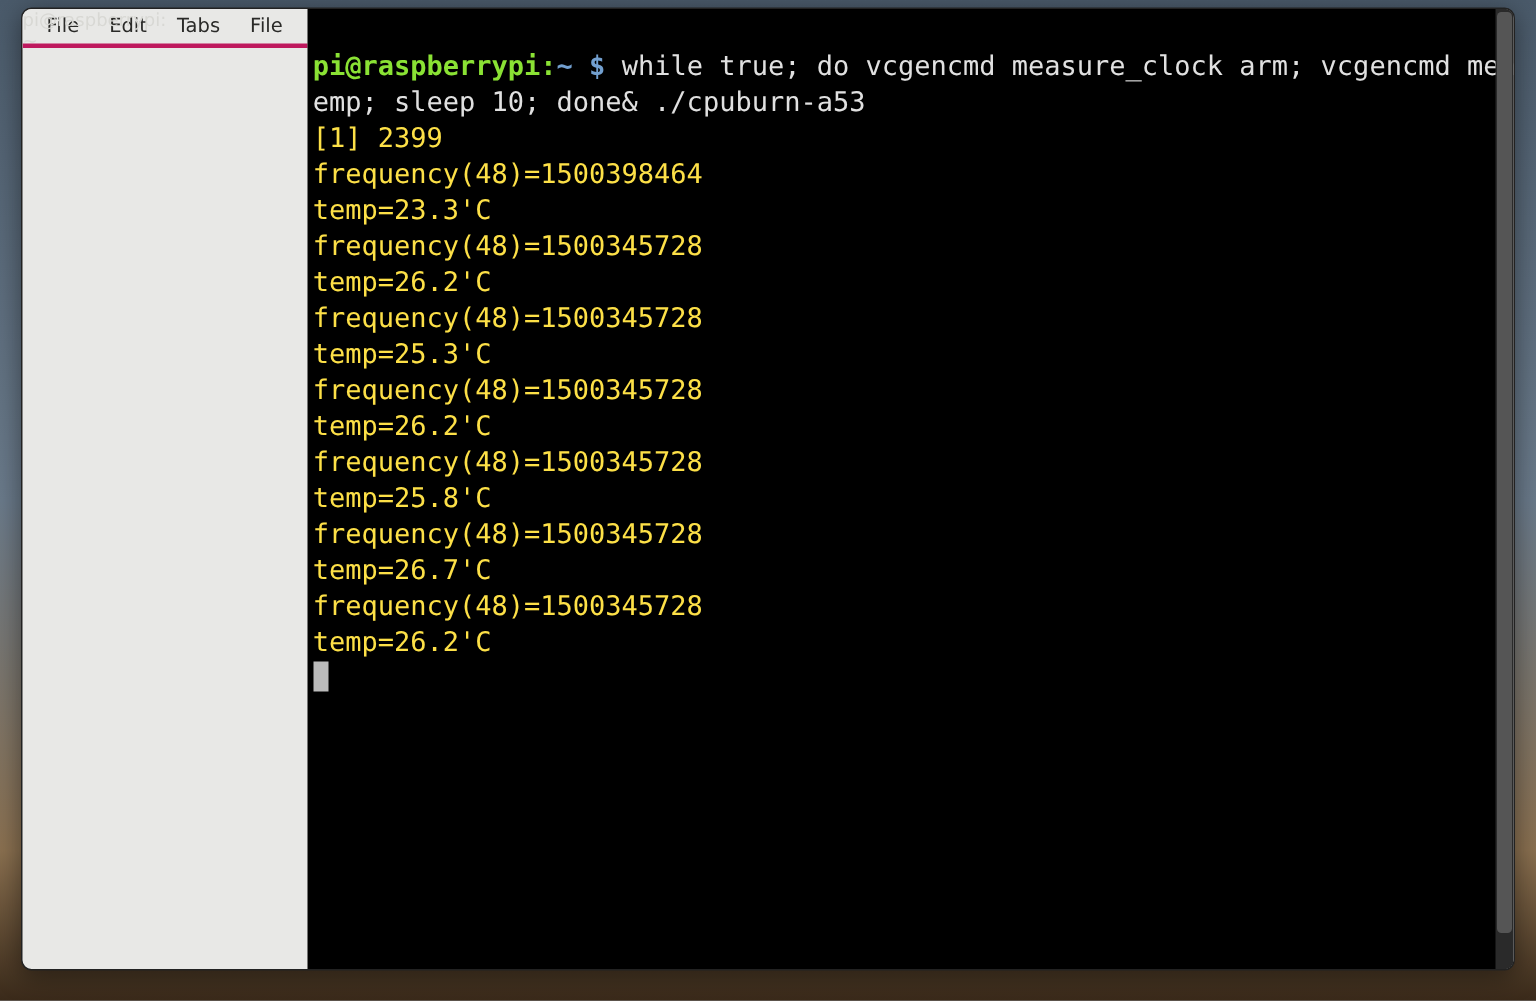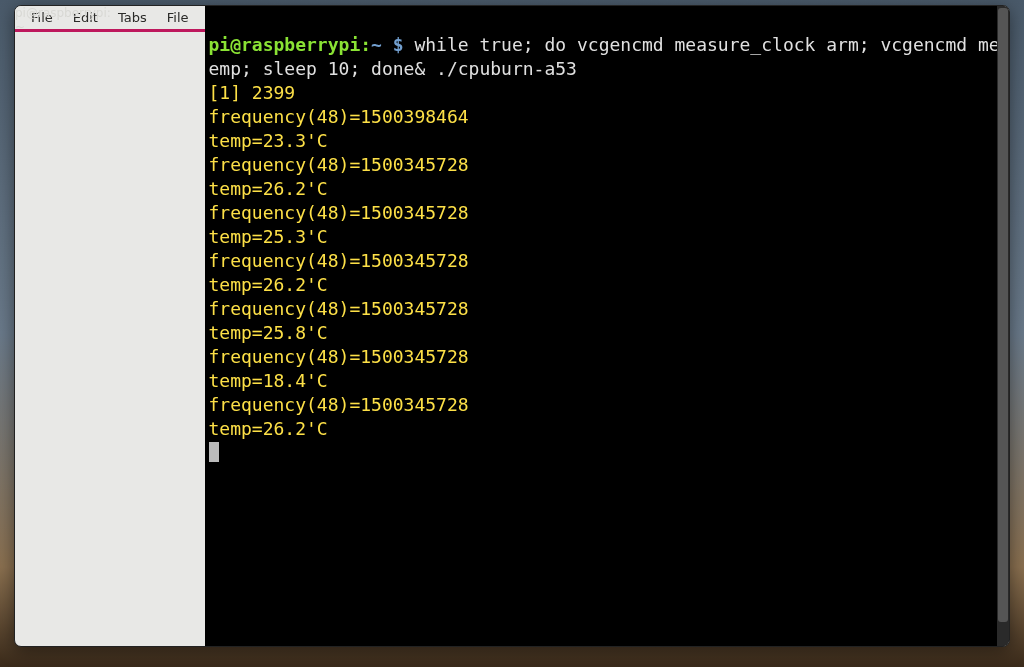--- a/index.html
+++ b/index.html
@@ -159,21 +159,21 @@
 <span class="out-line">temp=23.3'C</span>
 <span class="out-line">frequency(48)=1500345728</span>
 <span class="out-line">temp=26.2'C</span>
 <span class="out-line">frequency(48)=1500345728</span>
 <span class="out-line">temp=25.3'C</span>
 <span class="out-line">frequency(48)=1500345728</span>
 <span class="out-line">temp=26.2'C</span>
 <span class="out-line">frequency(48)=1500345728</span>
 <span class="out-line">temp=25.8'C</span>
 <span class="out-line">frequency(48)=1500345728</span>
-<span class="out-line">temp=18.4'C</span>
+<span class="out-line">temp=26.7'C</span>
 <span class="out-line">frequency(48)=1500345728</span>
 <span class="out-line">temp=26.2'C</span>
 <span class="cursor-block"></span>
     <div class="scrollbar">
       <div class="scrollbar-thumb"></div>
     </div>
   </div>
 
 </div>
 

